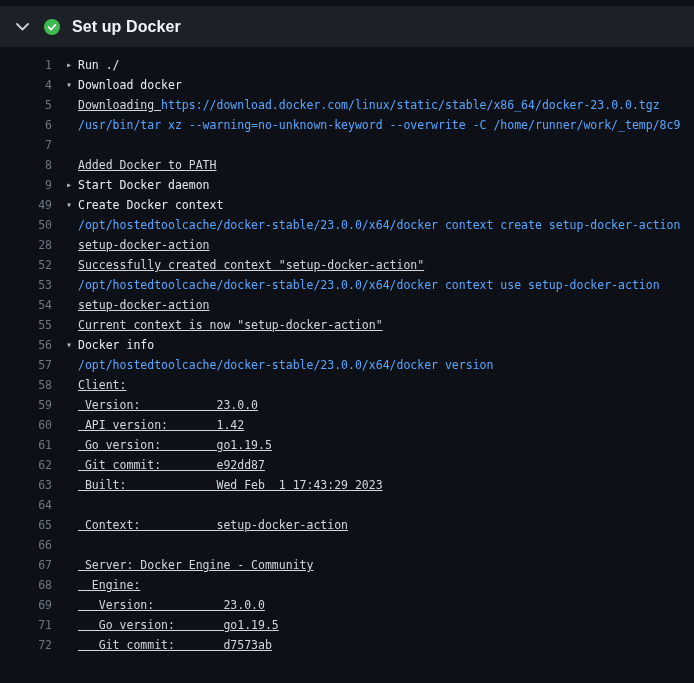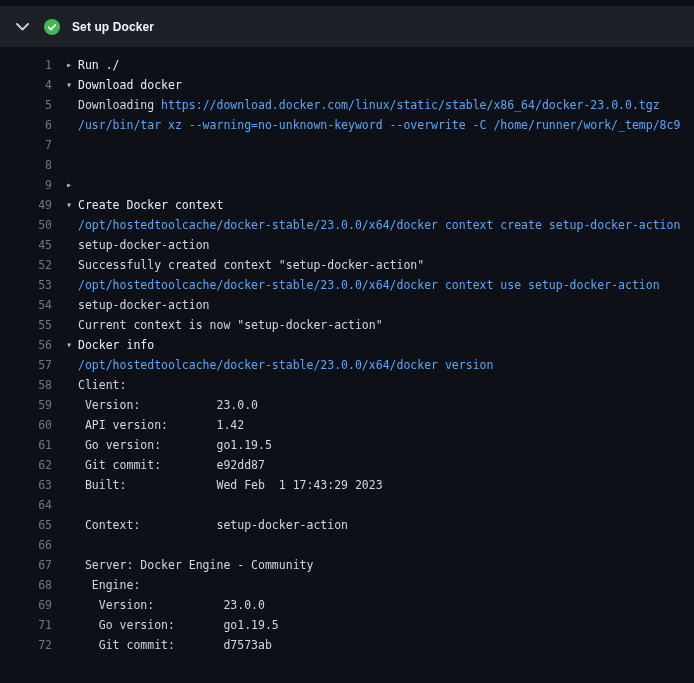--- a/index.html
+++ b/index.html
@@ -15,21 +15,21 @@
     height: 41px;
     margin-top: 6px;
     padding: 0 16px;
     background: var(--header-bg, #1c2128);
     cursor: pointer;
   }
   .chevron-wrap { display: flex; align-items: center; margin-right: 15px; }
   .status-wrap  { display: flex; align-items: center; margin-right: 12px; }
   .step-title {
     color: var(--title-text, #f0f6fc);
-    font-size: 12px;
+    font-size: 16px;
     font-weight: 600;
     letter-spacing: 0.1px;
   }
   .log {
     padding-top: 8px;
     font-family: "DejaVu Sans Mono", "Liberation Mono", monospace;
     font-size: 11.5px;
     line-height: 20px;
   }
   .row { display: flex; height: 20px; white-space: pre; }
@@ -41,21 +41,21 @@
   }
   .toggle-slot {
     flex: 0 0 26px;
     text-align: right;
     padding-right: 6px;
     color: #afb8c1;
     font-size: 10px;
     cursor: pointer;
   }
   .content { flex: 1 1 auto; overflow: hidden; color: var(--log-text, #d0d7de); }
-  .seg-plain   { color: var(--log-text, #d0d7de); }
+  .seg-plain   { color: var(--log-text, #d0d7de); text-decoration: underline; }
   .seg-group   { color: var(--group-text, #e6edf3); }
   .seg-link    { color: var(--link-blue, #58a6ff); cursor: pointer; }
   .seg-command { color: var(--link-blue, #58a6ff); text-decoration: none; }
 </style>
 </head>
 <body>
 
 <div class="step-header">
   <span class="chevron-wrap">
     <svg width="13" height="8" viewBox="0 0 13 8" aria-hidden="true">
@@ -70,25 +70,25 @@
   </span>
   <span class="step-title">Set up Docker</span>
 </div>
 
 <div class="log">
     <div class="row"><span class="gutter">1</span><span class="toggle-slot">▸</span><span class="content"><span class="seg-group">Run ./</span></span></div>
     <div class="row"><span class="gutter">4</span><span class="toggle-slot">▾</span><span class="content"><span class="seg-group">Download docker</span></span></div>
     <div class="row"><span class="gutter">5</span><span class="toggle-slot"></span><span class="content"><span class="seg-plain">Downloading </span><a class="seg-link">https://download.docker.com/linux/static/stable/x86_64/docker-23.0.0.tgz</a></span></div>
     <div class="row"><span class="gutter">6</span><span class="toggle-slot"></span><span class="content"><span class="seg-command">/usr/bin/tar xz --warning=no-unknown-keyword --overwrite -C /home/runner/work/_temp/8c9</span></span></div>
     <div class="row"><span class="gutter">7</span><span class="toggle-slot"></span></div>
-    <div class="row"><span class="gutter">8</span><span class="toggle-slot"></span></div>
-    <div class="row"><span class="gutter">9</span><span class="toggle-slot">▸</span></div>
+    <div class="row"><span class="gutter">8</span><span class="toggle-slot"></span><span class="content"><span class="seg-plain">Added Docker to PATH</span></span></div>
+    <div class="row"><span class="gutter">9</span><span class="toggle-slot">▸</span><span class="content"><span class="seg-group">Start Docker daemon</span></span></div>
     <div class="row"><span class="gutter">49</span><span class="toggle-slot">▾</span><span class="content"><span class="seg-group">Create Docker context</span></span></div>
     <div class="row"><span class="gutter">50</span><span class="toggle-slot"></span><span class="content"><span class="seg-command">/opt/hostedtoolcache/docker-stable/23.0.0/x64/docker context create setup-docker-action</span></span></div>
-    <div class="row"><span class="gutter">45</span><span class="toggle-slot"></span><span class="content"><span class="seg-plain">setup-docker-action</span></span></div>
+    <div class="row"><span class="gutter">28</span><span class="toggle-slot"></span><span class="content"><span class="seg-plain">setup-docker-action</span></span></div>
     <div class="row"><span class="gutter">52</span><span class="toggle-slot"></span><span class="content"><span class="seg-plain">Successfully created context "setup-docker-action"</span></span></div>
     <div class="row"><span class="gutter">53</span><span class="toggle-slot"></span><span class="content"><span class="seg-command">/opt/hostedtoolcache/docker-stable/23.0.0/x64/docker context use setup-docker-action</span></span></div>
     <div class="row"><span class="gutter">54</span><span class="toggle-slot"></span><span class="content"><span class="seg-plain">setup-docker-action</span></span></div>
     <div class="row"><span class="gutter">55</span><span class="toggle-slot"></span><span class="content"><span class="seg-plain">Current context is now "setup-docker-action"</span></span></div>
     <div class="row"><span class="gutter">56</span><span class="toggle-slot">▾</span><span class="content"><span class="seg-group">Docker info</span></span></div>
     <div class="row"><span class="gutter">57</span><span class="toggle-slot"></span><span class="content"><span class="seg-command">/opt/hostedtoolcache/docker-stable/23.0.0/x64/docker version</span></span></div>
     <div class="row"><span class="gutter">58</span><span class="toggle-slot"></span><span class="content"><span class="seg-plain">Client:</span></span></div>
     <div class="row"><span class="gutter">59</span><span class="toggle-slot"></span><span class="content"><span class="seg-plain"> Version:           23.0.0</span></span></div>
     <div class="row"><span class="gutter">60</span><span class="toggle-slot"></span><span class="content"><span class="seg-plain"> API version:       1.42</span></span></div>
     <div class="row"><span class="gutter">61</span><span class="toggle-slot"></span><span class="content"><span class="seg-plain"> Go version:        go1.19.5</span></span></div>

